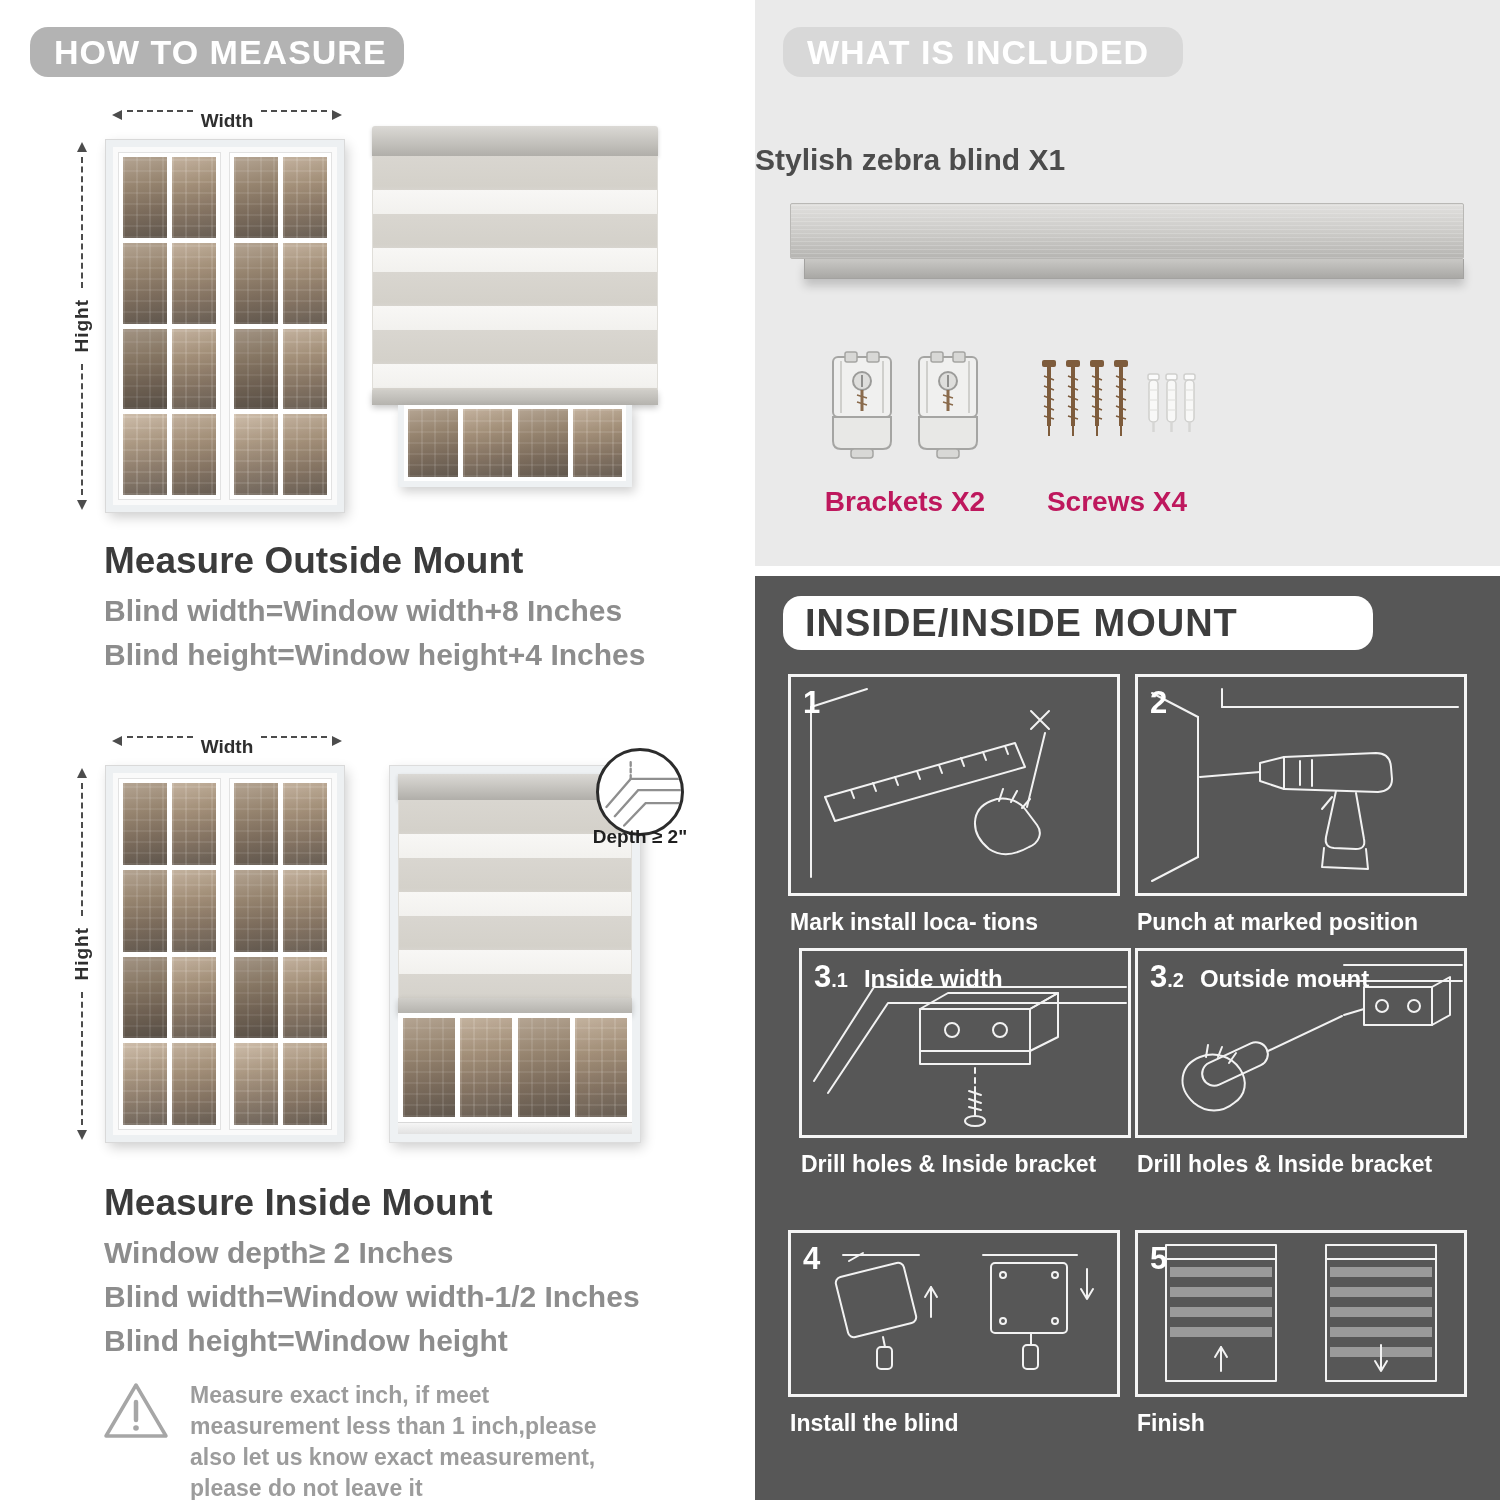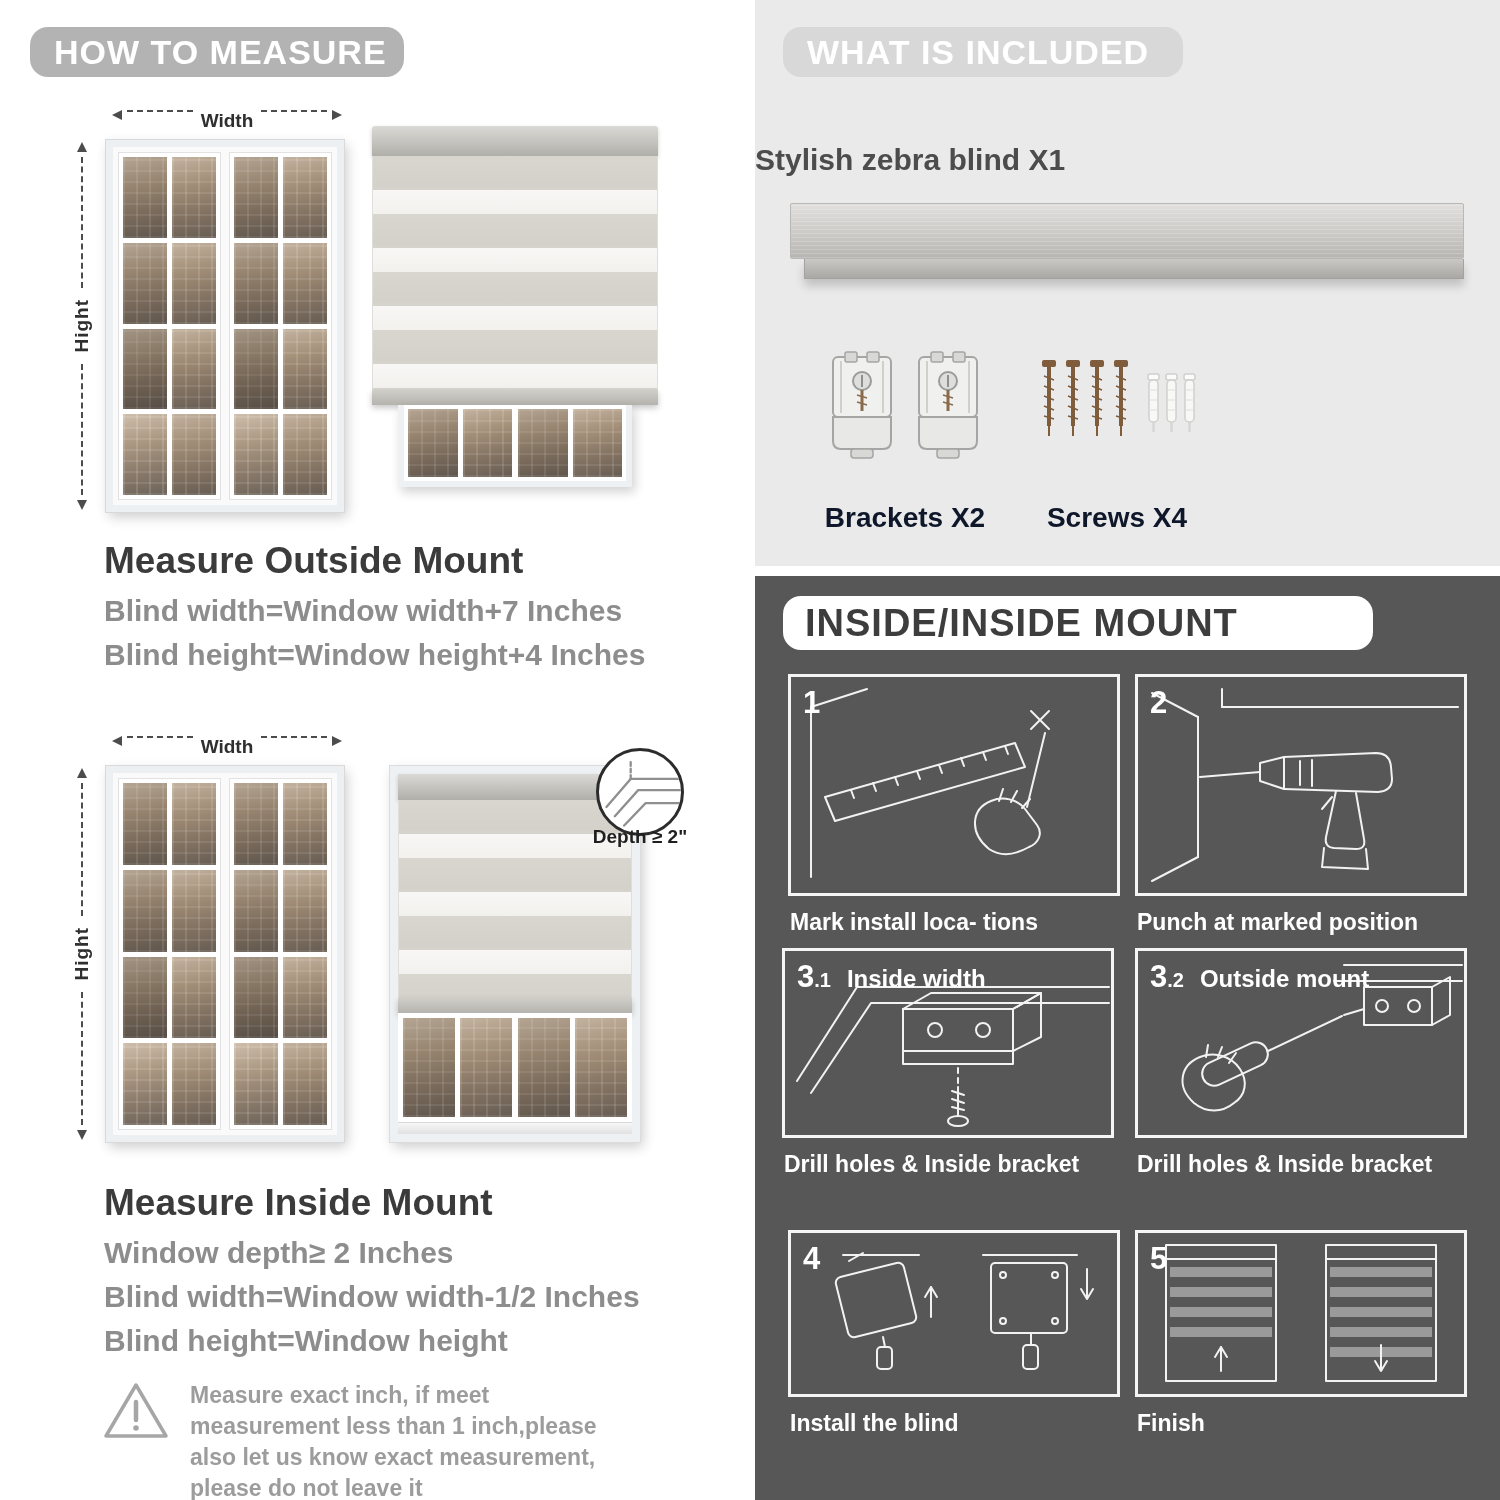--- a/index.html
+++ b/index.html
@@ -67,21 +67,21 @@
   .product-label{position:absolute;top:143px;left:0;width:100%;text-align:left;font-size:30px;font-weight:bold;color:#4c4c4c}
   .headrail{position:absolute;left:35px;top:203px;width:674px}
   .hr-main{height:56px;background:
     repeating-linear-gradient(0deg,rgba(255,255,255,.18) 0 1px,rgba(255,255,255,0) 1px 4px),
     linear-gradient(180deg,#e0dfdd 0%,#cbcac7 55%,#b6b5b2 100%);
     border:1px solid #b9b8b5;border-radius:2px}
   .hr-lip{height:20px;margin-left:14px;background:linear-gradient(180deg,#c9c8c5,#a9a8a5);border:1px solid #a3a2a0;border-top:none;box-shadow:0 7px 10px rgba(0,0,0,.18)}
   .pack-items{position:absolute;left:35px;top:326px;width:674px;display:flex}
   .pack-item{display:flex;flex-direction:column;align-items:center}
   .icon-box{height:160px;display:flex;align-items:center;justify-content:center;gap:14px}
-  .pack-label{font-size:28px;font-weight:bold;color:#0f172a;margin-top:16px;white-space:nowrap}
+  .pack-label{font-size:28px;font-weight:bold;color:#be185d;margin-top:0;white-space:nowrap}
 
   
   .mount-panel{position:absolute;left:755px;top:576px;width:745px;height:924px;background:#575757}
   .step{position:absolute;width:332px}
   .step-box{position:relative;border:3px solid #f5f5f5;width:100%;overflow:hidden}
   .step-head{position:absolute;top:8px;left:12px;display:flex;align-items:baseline;gap:16px;z-index:2;color:#fff;font-weight:bold}
   .step-num{font-size:31px}
   .step-num .suf{font-size:20px}
   .step-sublabel{font-size:24px}
   .step-art{position:absolute;inset:0;width:100%;height:100%}
@@ -144,21 +144,21 @@
           <div class="pane"></div>
         </div>
       <div class="u-sash">
           <div class="pane"></div>
           <div class="pane"></div>
         </div>
     </div>
   </div>
 
   <div class="sec-title" style="left:104px;top:540px">Measure Outside Mount</div>
-  <div class="formula" style="left:104px;top:594px">Blind width=Window width+7 Inches</div>
+  <div class="formula" style="left:104px;top:594px">Blind width=Window width+8 Inches</div>
   <div class="formula" style="left:104px;top:638px">Blind height=Window height+4 Inches</div>
 
   <div class="harrow" style="left:112px;top:736px;width:230px">
     <span class="ah l"></span>
     <span class="dash"></span>
     <span class="alabel">Width</span>
     <span class="dash"></span>
     <span class="ah r"></span>
   </div>
 
@@ -354,21 +354,21 @@
             <path d="M162,84 L162,108 M174,83 L174,109"></path>
             <path d="M198,114 L188,160 Q186,170 196,171 L218,172 Q228,172 226,162 L218,116"></path>
             <path d="M194,120 L184,132"></path>
             <path d="M186,171 L184,190 L230,192 L228,172"></path>
           </g>
         </svg>
       </div>
       <div class="step-caption">Punch at  marked position</div>
     </div>
 
-    <div class="step" style="left:27px;top:372px">
+    <div class="step" style="left:44px;top:372px">
       <div class="step-box" style="height:190px">
         <div class="step-head">
           <span class="step-num"><span>3</span><span class="suf">.1</span></span>
           <span class="step-sublabel">Inside width</span>
         </div>
         <svg class="step-art" viewBox="0 0 326 184">
           <g class="la">
             <path d="M12,130 L72,36 L324,36"></path>
             <path d="M26,142 L86,52 L324,52"></path>
             <path d="M118,58 L146,42 L256,42 L228,58 Z"></path>

